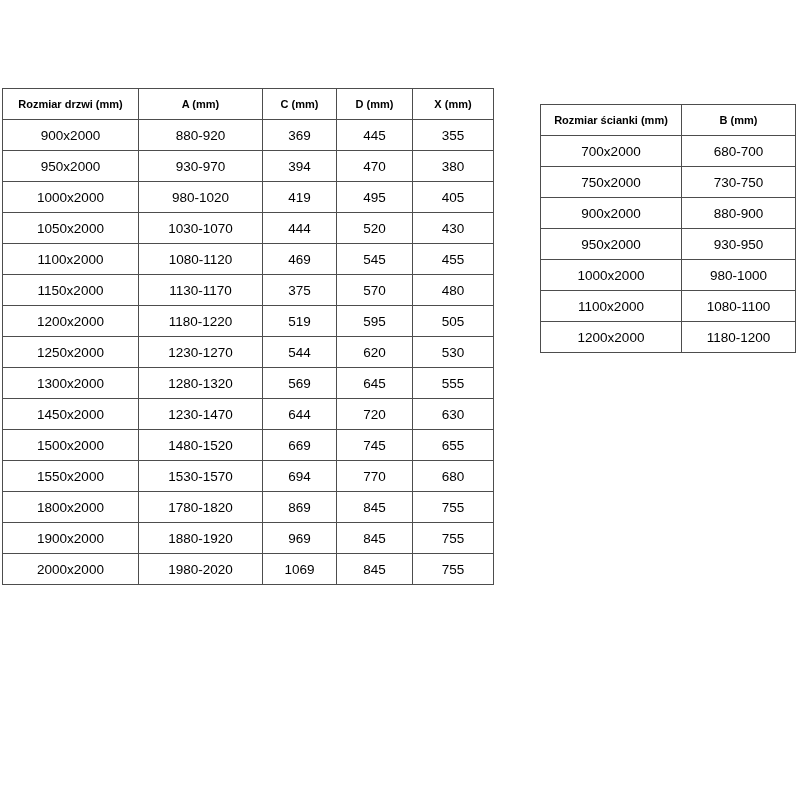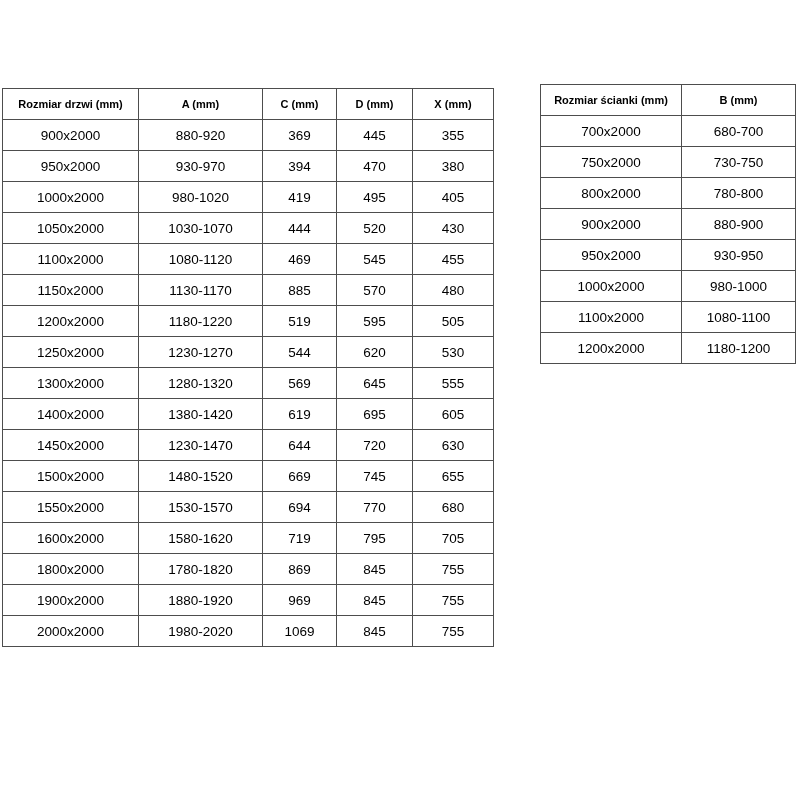--- a/index.html
+++ b/index.html
@@ -37,21 +37,21 @@
   table.spec td {
     font-size: 13.5px;
     font-weight: normal;
   }
   #table-doors { left: 2px; top: 88px; width: 491px; }
   #table-doors col:nth-child(1) { width: 136px; }
   #table-doors col:nth-child(2) { width: 124px; }
   #table-doors col:nth-child(3) { width: 74px; }
   #table-doors col:nth-child(4) { width: 76px; }
   #table-doors col:nth-child(5) { width: 81px; }
-  #table-walls { left: 540px; top: 84px; width: 255px; }
+  #table-walls { left: 540px; top: 104px; width: 255px; }
   #table-walls col:nth-child(1) { width: 141px; }
   #table-walls col:nth-child(2) { width: 114px; }
 </style>
 </head>
 <body>
 
 <div class="canvas">
   <table class="spec" id="table-doors">
     <colgroup>
         <col>
@@ -101,21 +101,21 @@
         <tr>
           <td>1100x2000</td>
           <td>1080-1120</td>
           <td>469</td>
           <td>545</td>
           <td>455</td>
         </tr>
         <tr>
           <td>1150x2000</td>
           <td>1130-1170</td>
-          <td>885</td>
+          <td>375</td>
           <td>570</td>
           <td>480</td>
         </tr>
         <tr>
           <td>1200x2000</td>
           <td>1180-1220</td>
           <td>519</td>
           <td>595</td>
           <td>505</td>
         </tr>
@@ -127,27 +127,20 @@
           <td>530</td>
         </tr>
         <tr>
           <td>1300x2000</td>
           <td>1280-1320</td>
           <td>569</td>
           <td>645</td>
           <td>555</td>
         </tr>
         <tr>
-          <td>1400x2000</td>
-          <td>1380-1420</td>
-          <td>619</td>
-          <td>695</td>
-          <td>605</td>
-        </tr>
-        <tr>
           <td>1450x2000</td>
           <td>1230-1470</td>
           <td>644</td>
           <td>720</td>
           <td>630</td>
         </tr>
         <tr>
           <td>1500x2000</td>
           <td>1480-1520</td>
           <td>669</td>
@@ -155,27 +148,20 @@
           <td>655</td>
         </tr>
         <tr>
           <td>1550x2000</td>
           <td>1530-1570</td>
           <td>694</td>
           <td>770</td>
           <td>680</td>
         </tr>
         <tr>
-          <td>1600x2000</td>
-          <td>1580-1620</td>
-          <td>719</td>
-          <td>795</td>
-          <td>705</td>
-        </tr>
-        <tr>
           <td>1800x2000</td>
           <td>1780-1820</td>
           <td>869</td>
           <td>845</td>
           <td>755</td>
         </tr>
         <tr>
           <td>1900x2000</td>
           <td>1880-1920</td>
           <td>969</td>
@@ -206,24 +192,20 @@
       <tbody>
         <tr>
           <td>700x2000</td>
           <td>680-700</td>
         </tr>
         <tr>
           <td>750x2000</td>
           <td>730-750</td>
         </tr>
         <tr>
-          <td>800x2000</td>
-          <td>780-800</td>
-        </tr>
-        <tr>
           <td>900x2000</td>
           <td>880-900</td>
         </tr>
         <tr>
           <td>950x2000</td>
           <td>930-950</td>
         </tr>
         <tr>
           <td>1000x2000</td>
           <td>980-1000</td>

